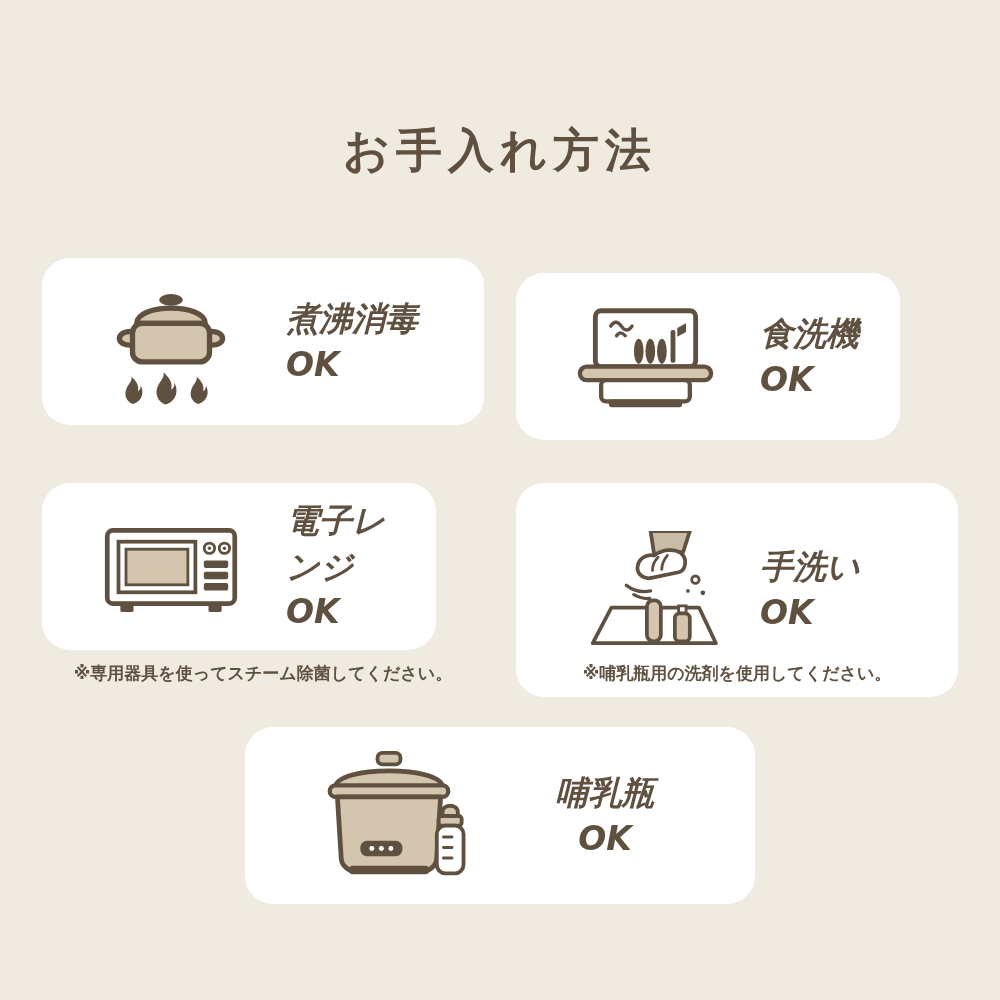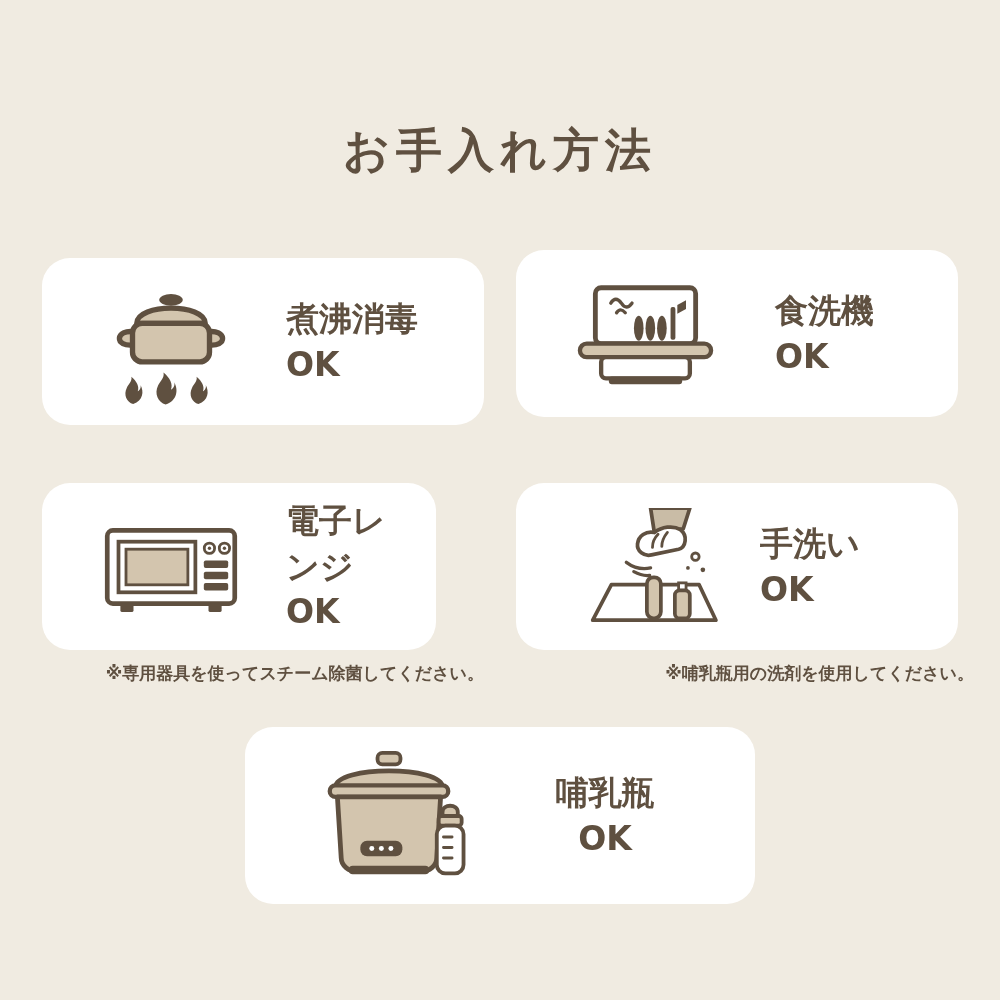--- a/index.html
+++ b/index.html
@@ -13,39 +13,39 @@
   .title {
     position:absolute; top:120px; left:0; width:100%;
     text-align:center; font-size:46px; font-weight:bold;
     letter-spacing:6px; color:#5f5040;
   }
   .card {
     position:absolute; background:#ffffff; border-radius:28px;
     display:flex; align-items:center; padding:0 24px;
   }
   .card-1 { left:42px;  top:258px; width:442px; height:167px; }
-  .card-2 { left:516px; top:250px; width:442px; height:167px;gap:15px; }
+  .card-2 { left:516px; top:273px; width:384px; height:167px; }
   .card-3 { left:42px;  top:483px; width:394px; height:167px; }
-  .card-4 { left:516px; top:483px; width:442px; height:167px; }
+  .card-4 { left:516px; top:483px; width:442px; height:214px; }
   .card-5 { left:245px; top:727px; width:510px; height:177px;justify-content:center; }
   .icon-wrap {
     flex:0 0 210px; display:flex; justify-content:center; align-items:center;
   }
   .card-5 .icon-wrap { flex:0 0 240px; }
-  .card-text { flex:1; padding-left:10px; }
+  .card-text { flex:1; padding-left:10px;font-style:italic; }
   .card-5 .card-text { text-align:center; padding-right:30px; padding-left:0; }
   .card-label, .card-status {
     font-size:33px; font-weight:bold; line-height:1.38; color:#5f5040;
   }
   .footnote {
-    position:absolute; top:662px; text-align:right;
+    position:absolute; top:662px; text-align:center;
     font-size:17px; font-weight:bold; color:#5f5040;
   }
   .footnote-left  { left:42px;  width:442px; }
-  .footnote-right { left:532px; width:442px; }
+  .footnote-right { left:516px; width:442px; }
 </style>
 </head>
 <body>
 
 <div class="page">
 
   <h1 class="title">お手入れ方法</h1>
 
   <div class="card card-1">
     <div class="icon-wrap">

